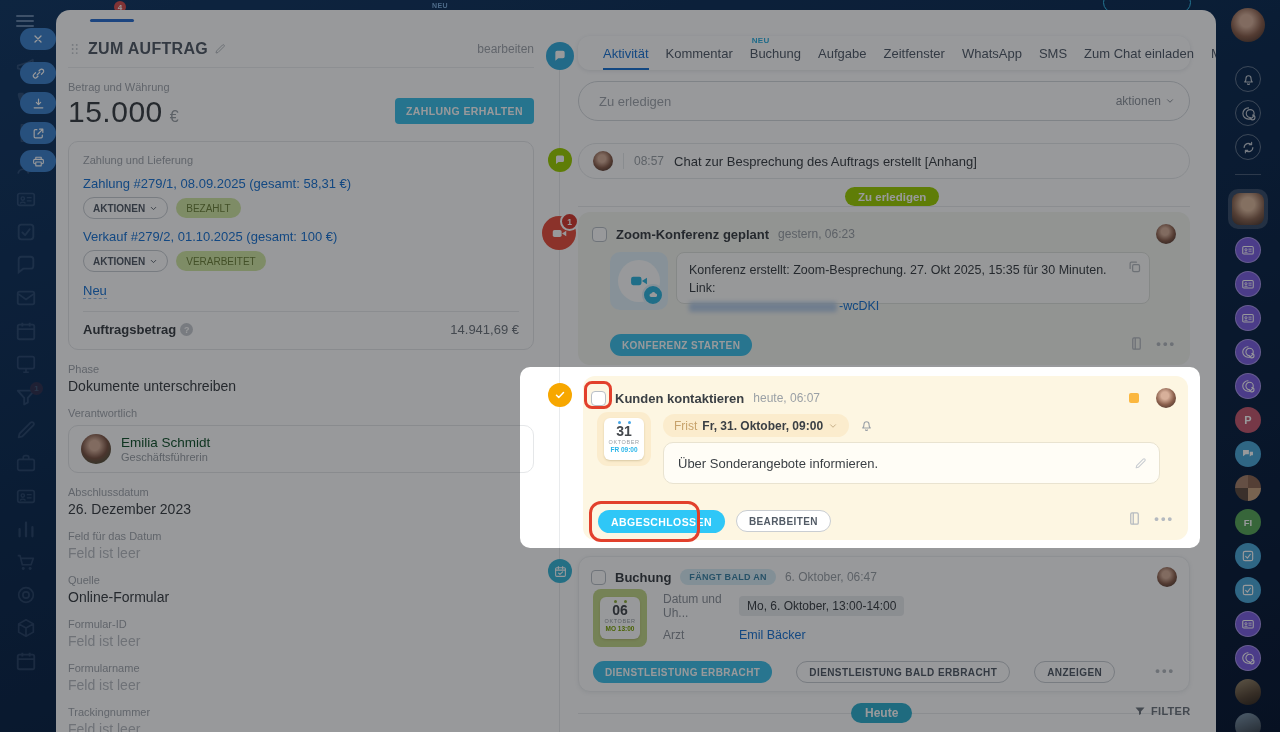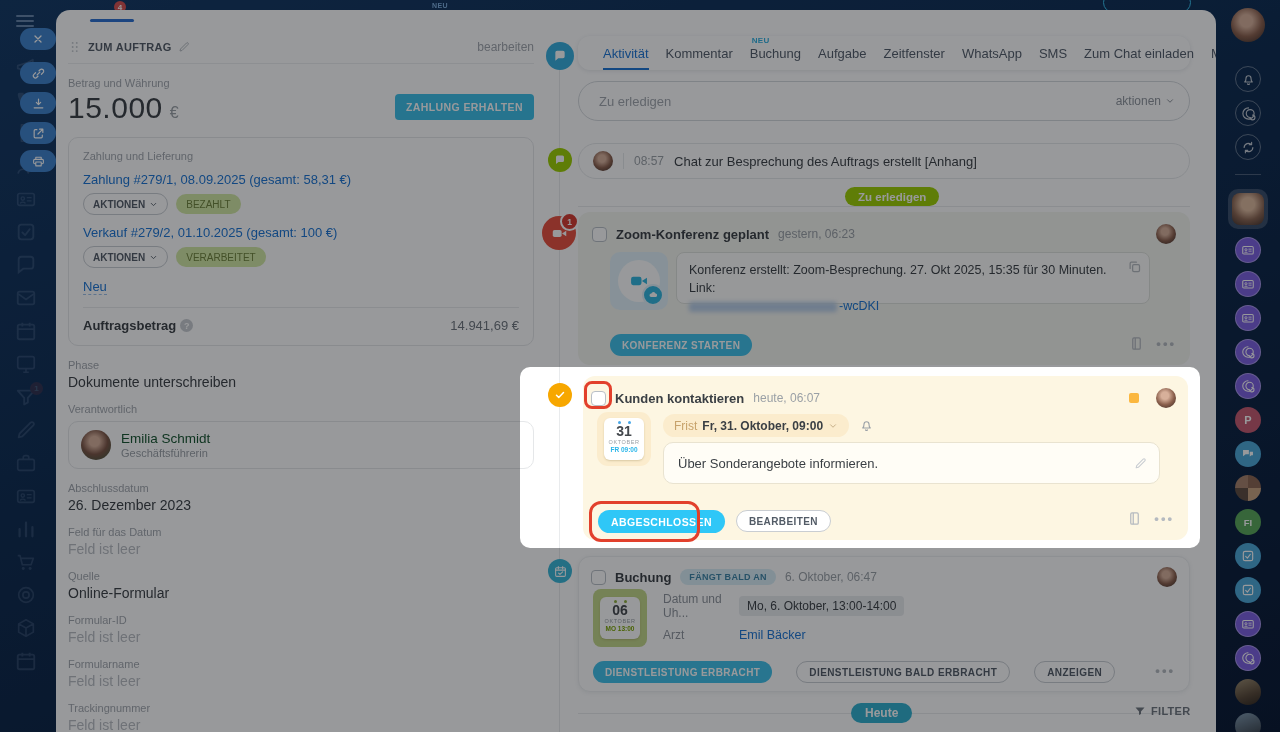--- a/index.html
+++ b/index.html
@@ -18,21 +18,21 @@
   .pills{position:absolute;left:20px;top:28px;z-index:3;}
   .pill-btn{position:absolute;left:0;width:36px;height:22px;border-radius:12px;background:#3d82cc;
       display:flex;align-items:center;justify-content:center;color:#fff;}
   
   .panel{position:absolute;left:56px;top:10px;width:1160px;height:722px;background:#fff;
       border-radius:14px 14px 0 0;z-index:2;overflow:hidden;}
   .top-dash{position:absolute;left:34px;top:9px;width:44px;height:3px;background:#2a6fd0;border-radius:2px;}
   
   .lcol{position:absolute;left:12px;top:30px;width:466px;color:#333;}
   .lhead{display:flex;align-items:center;padding-bottom:9px;border-bottom:1px solid #eceef0;}
-  .lhead .t{font-size:11px;font-weight:bold;color:#525b66;letter-spacing:.3px;margin:0 6px;}
+  .lhead .t{font-size:16px;font-weight:bold;color:#525b66;letter-spacing:.3px;margin:0 6px;}
   .spacer{flex:1;}
   .muted{color:#a1a6ad;font-size:11px;}
   .label{color:#a1a6ad;font-size:11px;margin-top:13px;}
   .value{color:#3a3f44;font-size:14px;margin-top:3px;}
   .value.empty{color:#b8bcc2;}
   .amount-row{display:flex;align-items:flex-end;margin-top:2px;}
   .amount{font-size:30px;color:#3a3f44;letter-spacing:.5px;}
   .cur{font-size:16px;color:#9aa0a6;margin-left:7px;margin-bottom:3px;}
   .btn-teal{background:#3bbfe8;color:#fff;font-size:10.5px;font-weight:bold;letter-spacing:.4px;
       border-radius:4px;padding:7px 11px;display:inline-block;}

